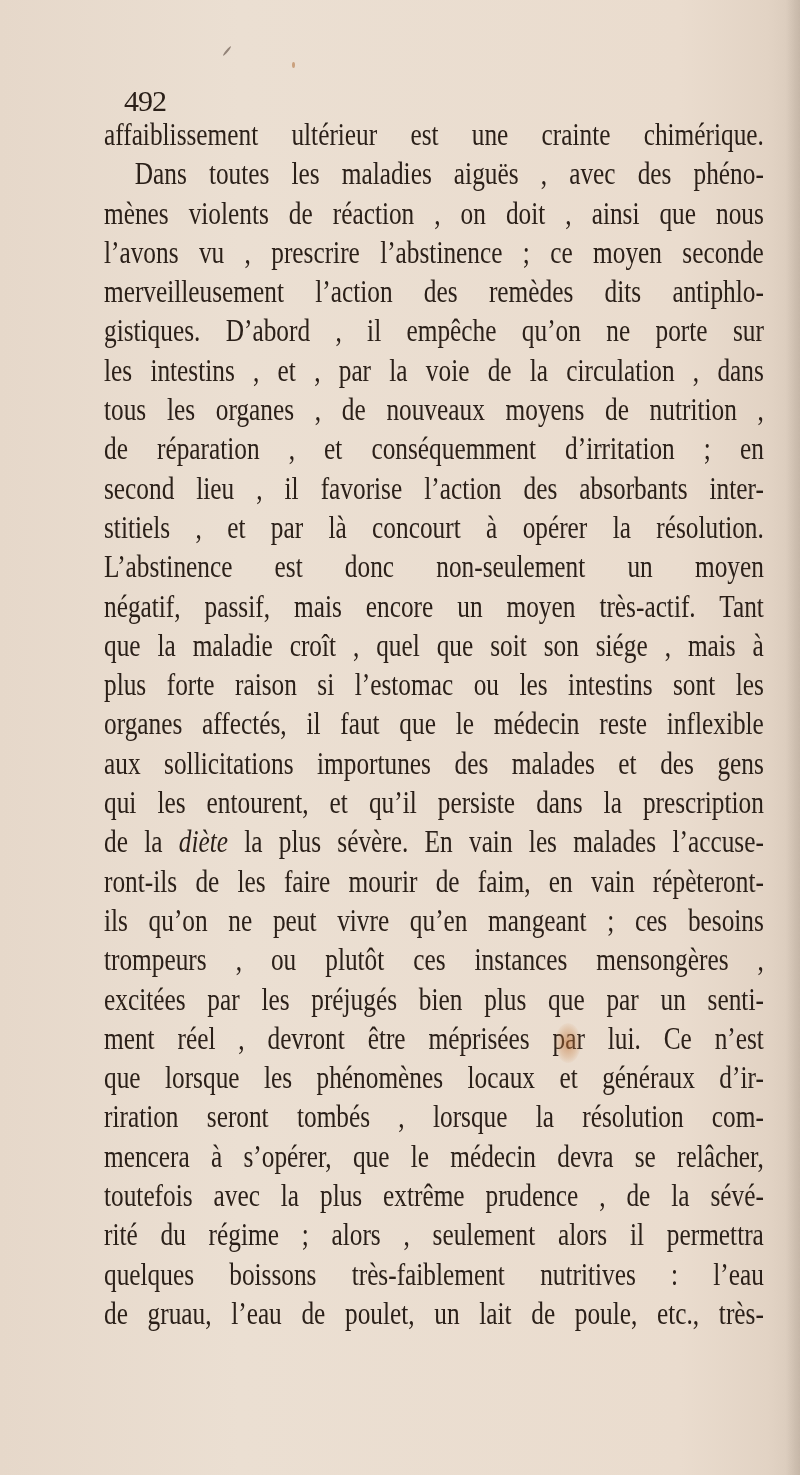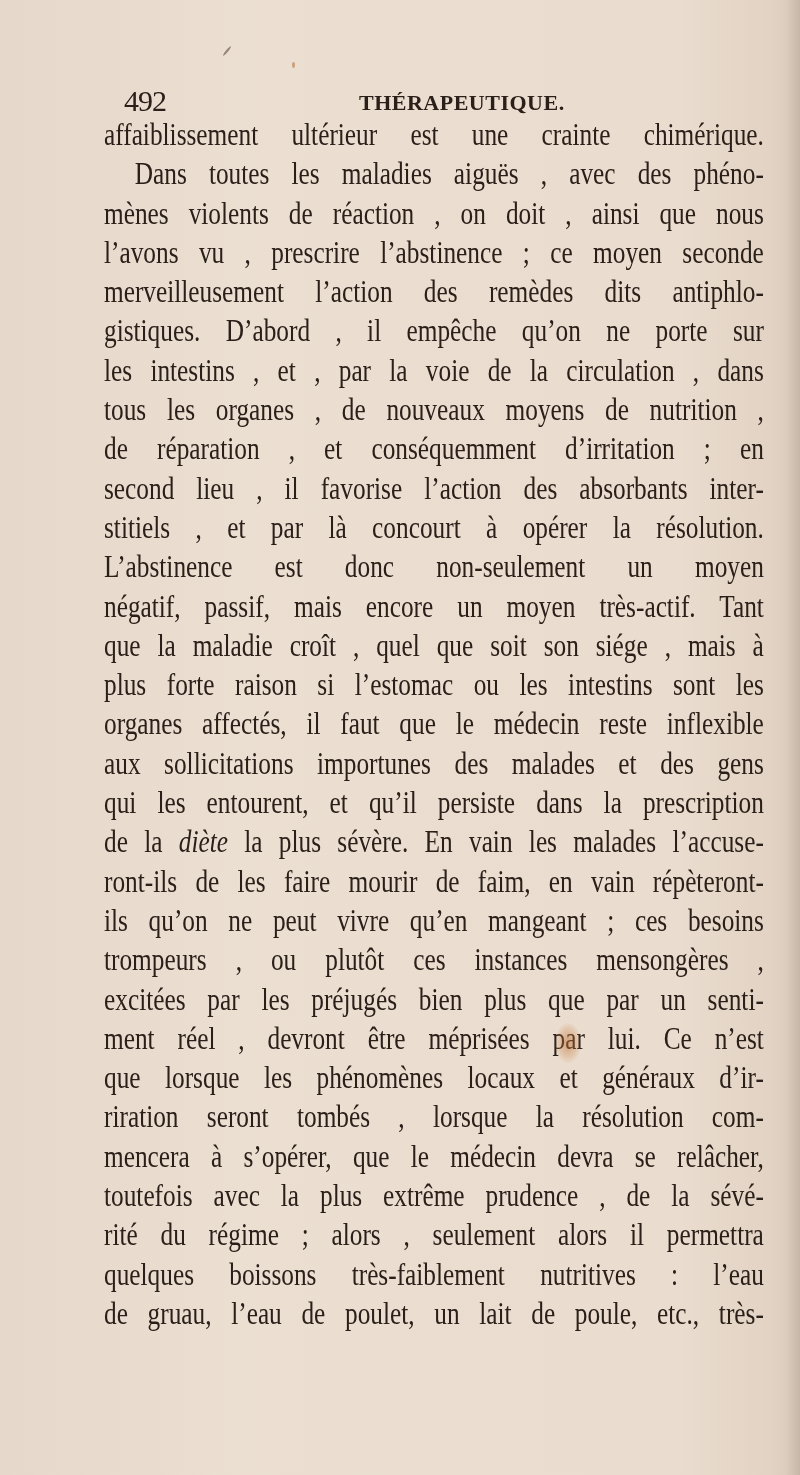--- a/index.html
+++ b/index.html
@@ -52,21 +52,20 @@
   .speck { position: absolute; width: 3px; height: 6px; background: rgba(180,120,70,0.6); border-radius: 50%; }
 </style>
 </head>
 <body>
 
 <div class="page">
   <div class="edge"></div>
 
   <div class="header">
     <span class="page-number">492</span>
-    <span class="running-title">THÉRAPEUTIQUE.</span>
   </div>
 
   <div class="body-text">
     <div class="line">affaiblissement ultérieur est une crainte chimérique.</div>
     <div class="line indent">Dans toutes les maladies aiguës , avec des phéno-</div>
     <div class="line">mènes violents de réaction , on doit , ainsi que nous</div>
     <div class="line">l’avons vu , prescrire l’abstinence ; ce moyen seconde</div>
     <div class="line">merveilleusement l’action des remèdes dits antiphlo-</div>
     <div class="line">gistiques. D’abord , il empêche qu’on ne porte sur</div>
     <div class="line">les intestins , et , par la voie de la circulation , dans</div>

